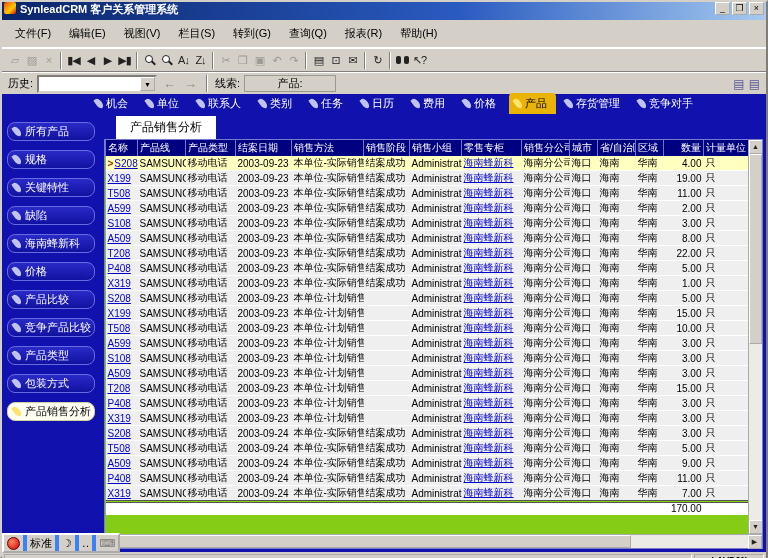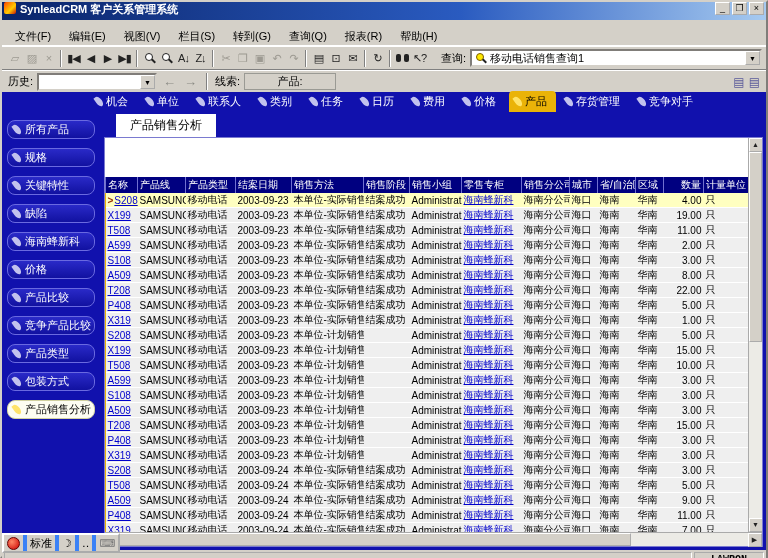--- a/index.html
+++ b/index.html
@@ -8,21 +8,21 @@
   .window { width:768px; height:558px; position:relative; background:#d4d0c8; border:2px outset #d4d0c8; }
 
   
   .titlebar { height:18px; background:linear-gradient(90deg,#0a246a,#2a5bc0 60%,#a6caf0); display:flex; padding:0 2px; }
   .app-icon { width:12px; height:12px; background:linear-gradient(135deg,#ff4400,#ffcc00 60%,#cc1100); border-radius:2px; margin-right:4px; flex:0 0 auto; }
   .title-text { color:#fff; font-weight:bold; font-size:11px; flex:1; white-space:nowrap; }
   .win-btns { display:flex; gap:2px; }
   .win-btn { width:15px; height:13px; background:#d4d0c8; border:1px outset #fff; font-size:9px; line-height:11px; text-align:center; color:#000; }
 
   
-  .menubar { height:18px; display:flex; align-items:center; padding-left:4px; border-bottom:1px solid #fff;margin-top:8px; }
+  .menubar { height:28px; display:flex; align-items:center; padding-left:4px; border-bottom:1px solid #fff; }
   .menu-item { padding:2px 9px; font-size:11px; color:#000; }
 
   
   .toolbar { height:24px; display:flex; align-items:center; padding:0 4px; border-top:1px solid #fff; border-bottom:1px solid #808080; }
   .tb-icon { min-width:17px; height:17px; display:flex; align-items:center; justify-content:center; font-size:11px; color:#222; letter-spacing:-1px; }
   .tb-icon.disabled { color:#9d9a92; }
   .tb-sep { width:2px; height:17px; border-left:1px solid #808080; border-right:1px solid #fff; margin:0 3px; }
   .mag { width:12px; height:12px; position:relative; display:inline-block; }
   .mag::before { content:""; position:absolute; top:1px; left:1px; width:6px; height:6px; border:1.5px solid #222; border-radius:50%; background:#fff; }
   .mag.yellow::before { background:#ffe900; border-color:#7a5c00; }
@@ -54,21 +54,21 @@
   
   .body { height:438px; display:flex; background:#1111ad; }
   .sidebar { width:100px; flex:0 0 auto; padding-top:8px; }
   .side-item { height:19px; margin:0 7px 9px 5px; border:1px solid #6a6ae0; border-radius:8px; display:flex; align-items:center; gap:5px; padding:0 6px; color:#fff; font-size:11px; background:linear-gradient(#2a2ac8,#1111a0); white-space:nowrap; }
   .side-item.active { background:#fdfdf2; color:#000; border-color:#d0d0a0; }
 
   .content { flex:1; position:relative; padding:0 10px 8px 2px; }
   .content-tab { display:inline-block; background:#fff; color:#000; font-size:12px; padding:3px 14px; margin:2px 0 0 12px; }
   .panel { background:#fff; border:1px solid #7a7ad0; height:410px; display:flex; flex-direction:column; }
   .table-zone { flex:1; display:flex; overflow:hidden; }
-  .table-wrap { flex:1; background:#eab308; overflow:hidden;margin-top:39px; }
+  .table-wrap { flex:1; background:#84cc16; overflow:hidden; }
 
   table { border-collapse:collapse; table-layout:fixed; width:100%; }
   th { background:#000080; color:#fff; font-weight:normal; font-size:10px; text-align:left; height:16px; padding:1px 2px; border-left:1px solid #7070d0; white-space:nowrap; overflow:hidden; }
   td { font-size:10px; height:11px; padding:0 2px; white-space:nowrap; overflow:hidden; color:#000; }
   tbody tr { background:#efefef; border-bottom:1px solid #fff; }
   tbody tr.sel { background:#ffffc0; }
   td.num, th.num { text-align:right; }
   .link { color:#0000cc; text-decoration:underline; }
   .marker { color:#993300; font-weight:bold; margin-right:1px; }
   .c0{width:32px}.c1{width:48px}.c2{width:50px}.c3{width:56px}.c4{width:72px}.c5{width:46px}.c6{width:52px}.c7{width:60px}.c8{width:48px}.c9{width:28px}.c10{width:38px}.c11{width:28px}.c12{width:40px}.c13{width:44px}
@@ -151,28 +151,20 @@
         <span class="tb-icon">⊡</span>
         <span class="tb-icon">✉</span>
         <span class="tb-sep"></span>
         <span class="tb-icon">↻</span>
         <span class="tb-sep"></span>
         <span class="tb-icon">
           <span class="binoc"></span>
         </span>
         <span class="tb-icon">↖?</span>
       </span>
-    <span class="query-zone">
-      <span class="query-label">查询:</span>
-      <span class="combo query-combo">
-        <span class="mag yellow"></span>
-        <span class="val">移动电话销售查询1</span>
-        <span class="combo-arrow">▼</span>
-      </span>
-    </span>
   </div>
 
   <div class="historybar">
     <span>历史:</span>
     <span class="combo hist-combo">
       <span class="val"></span>
       <span class="combo-arrow">▼</span>
     </span>
     <span class="nav-arrow">←</span>
     <span class="nav-arrow">→</span>

